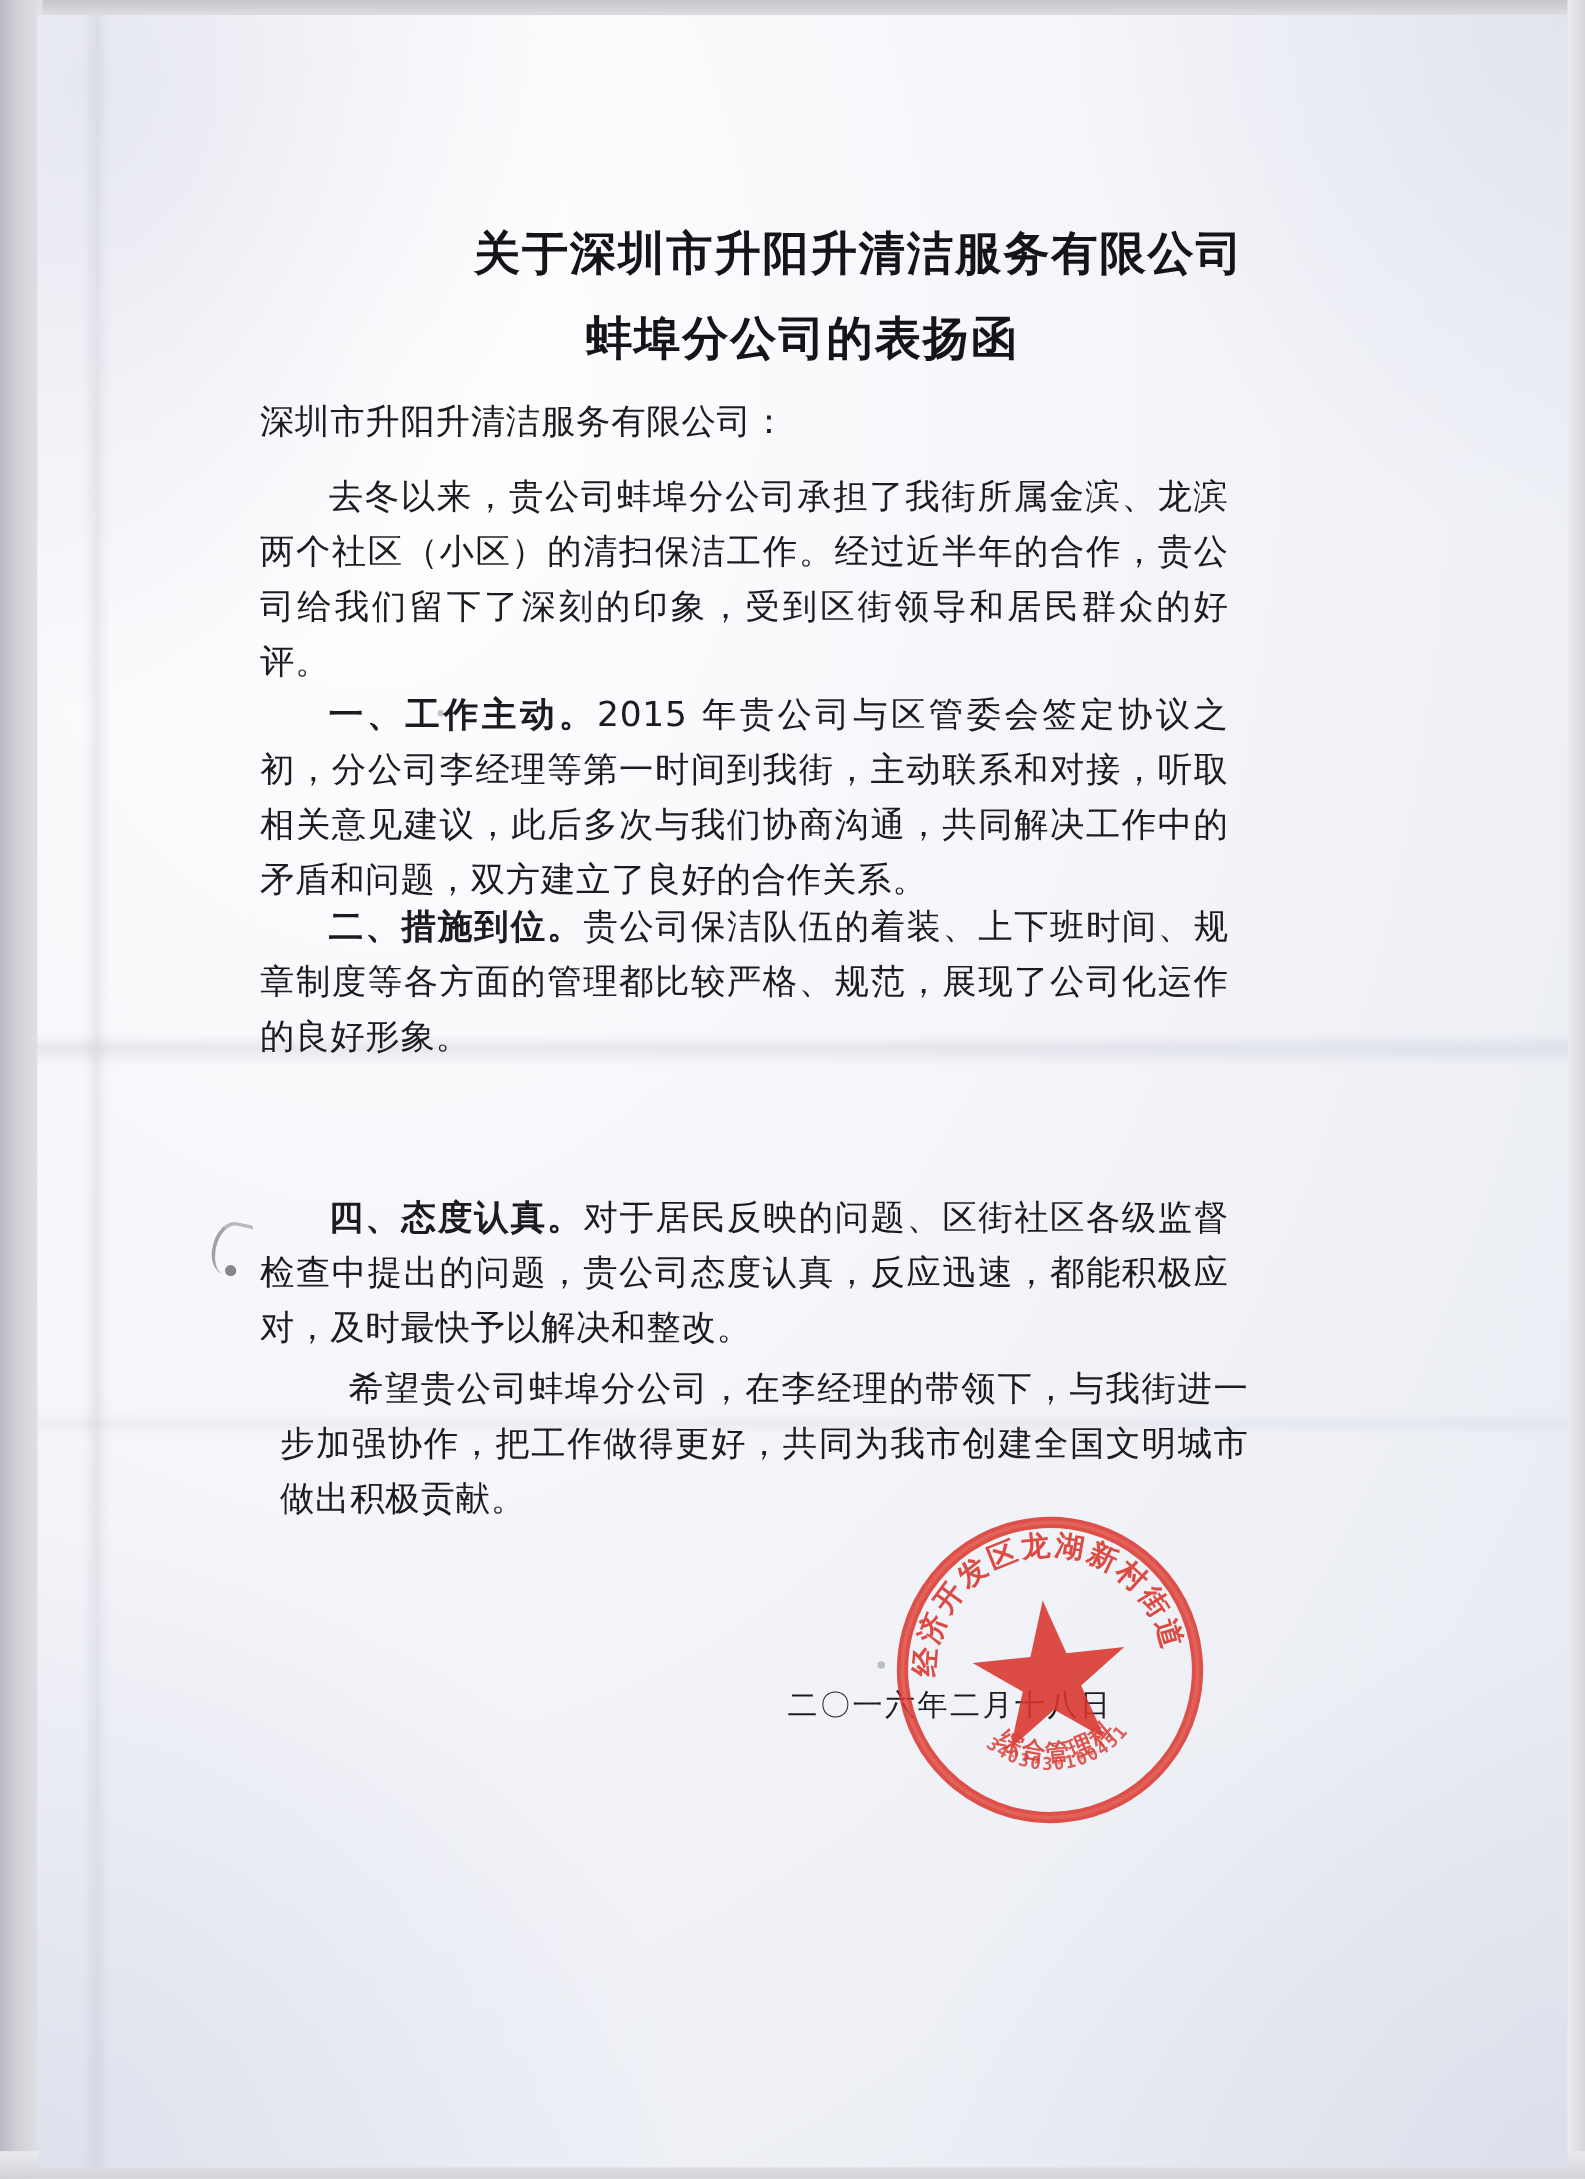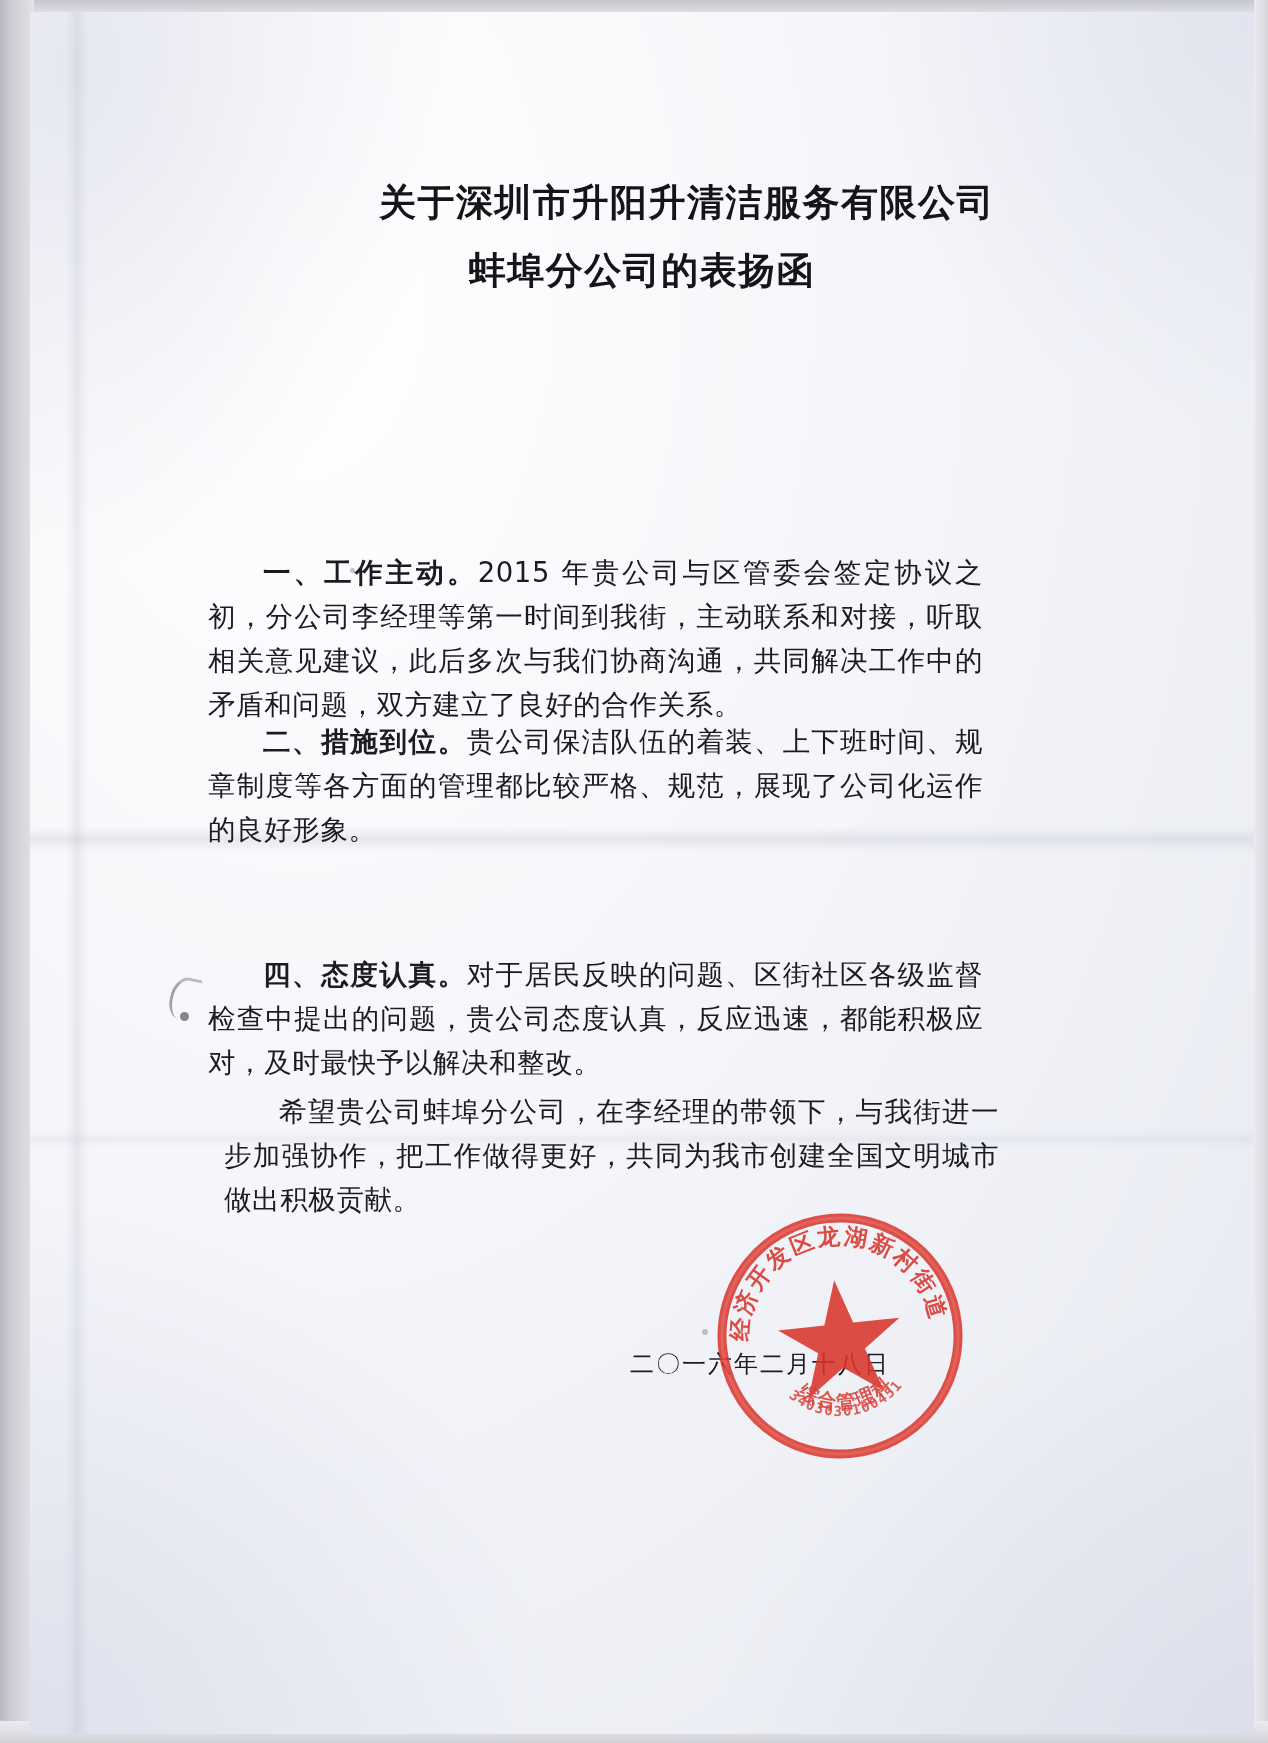--- a/index.html
+++ b/index.html
@@ -164,21 +164,23 @@
     <div class="shade fold-v"></div>
     <div class="shade fold-h"></div>
     <div class="shade fold-h2"></div>
 
     <div id="doc">
 
       <div class="title" id="title1">关于深圳市升阳升清洁服务有限公司</div>
 
       <div class="title" id="title2">蚌埠分公司的表扬函</div>
 
-
+      <div class="body-block" id="salutation">深圳市升阳升清洁服务有限公司：</div>
+
+      <div class="body-block indent" id="para-intro">去冬以来，贵公司蚌埠分公司承担了我街所属金滨、龙滨两个社区（小区）的清扫保洁工作。经过近半年的合作，贵公司给我们留下了深刻的印象，受到区街领导和居民群众的好评。</div>
 
       <div class="body-block indent" id="para-1">
         <span class="lead-bold">一、工作主动。</span><span>2015 年贵公司与区管委会签定协议之初，分公司李经理等第一时间到我街，主动联系和对接，听取相关意见建议，此后多次与我们协商沟通，共同解决工作中的矛盾和问题，双方建立了良好的合作关系。</span>
       </div>
 
       <div class="body-block indent" id="para-2">
         <span class="lead-bold">二、措施到位。</span><span>贵公司保洁队伍的着装、上下班时间、规章制度等各方面的管理都比较严格、规范，展现了公司化运作的良好形象。</span>
       </div>
 
 

